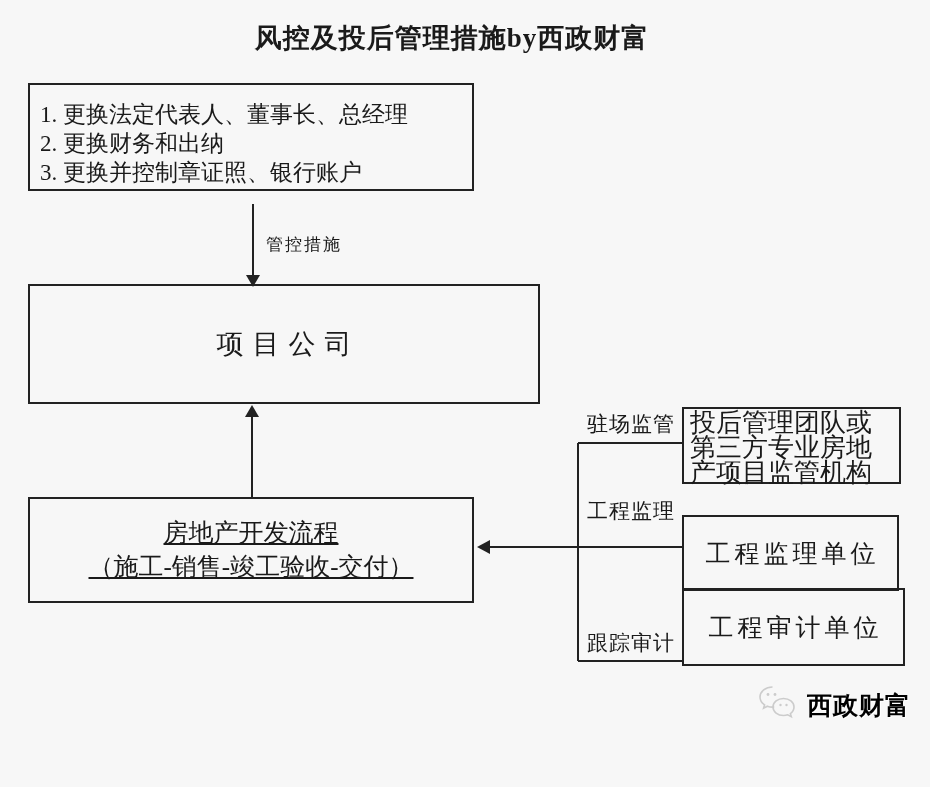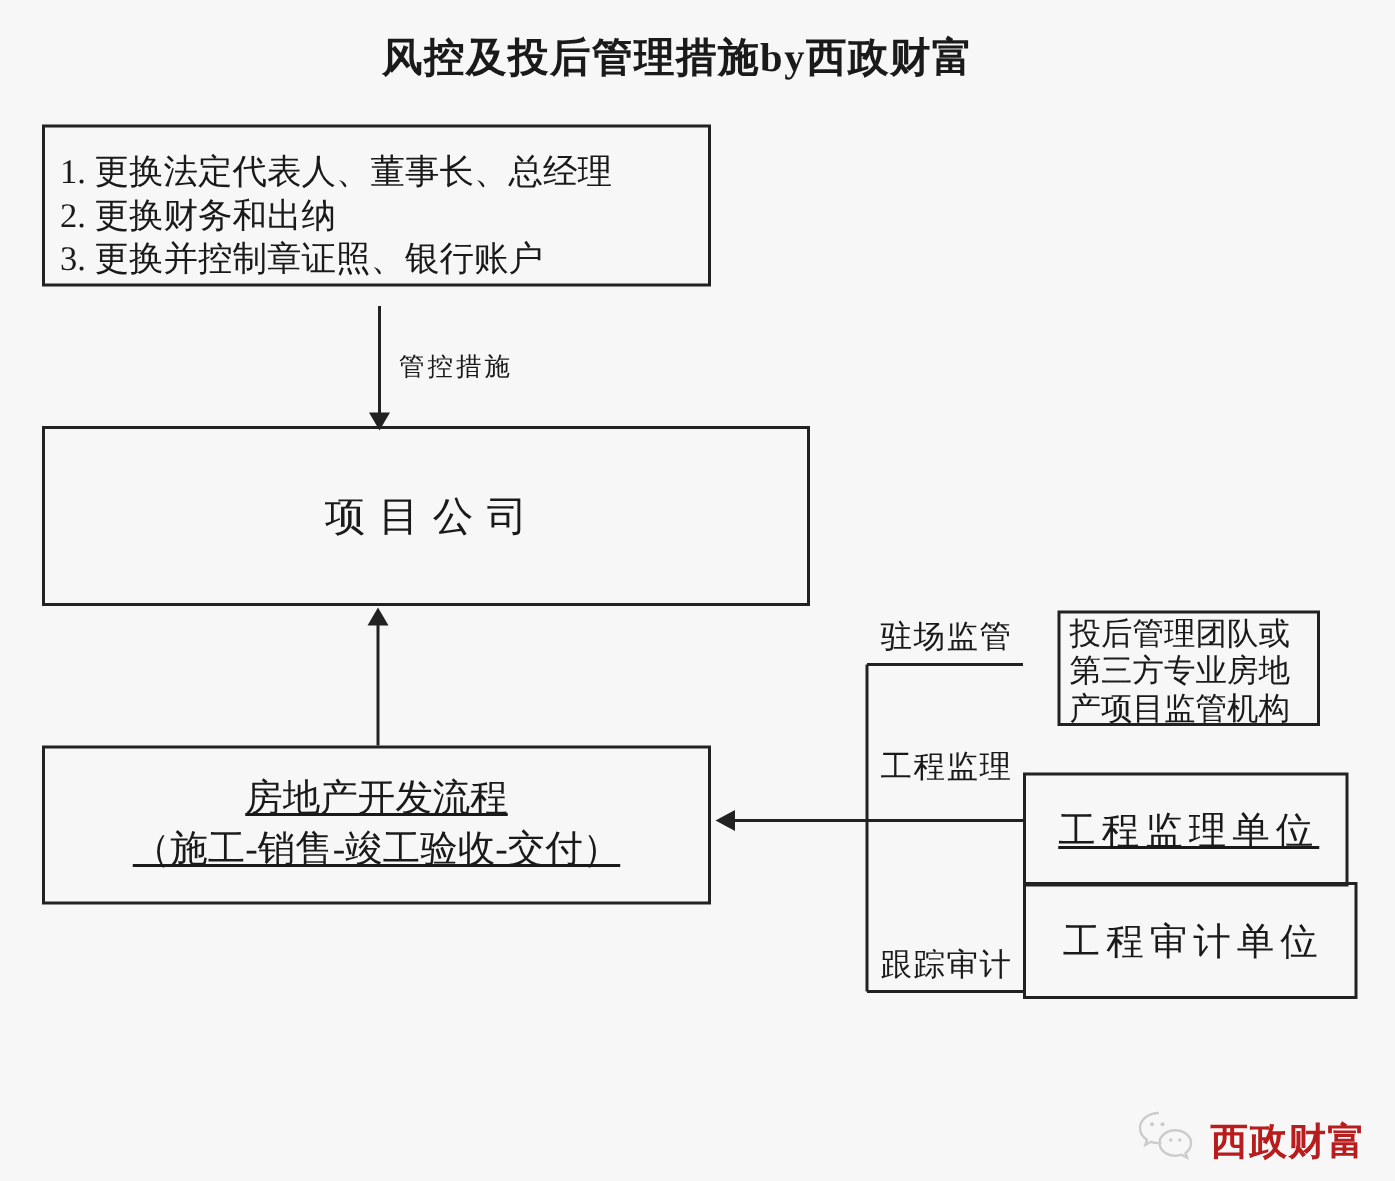--- a/index.html
+++ b/index.html
@@ -56,34 +56,32 @@
     left: 28px; top: 497px;
     width: 446px; height: 106px;
     display: flex; flex-direction: column;
     align-items: center; justify-content: center;
     font-size: 25px;
     line-height: 34px;
     text-decoration: underline;
   }
   .box-r1 {
     left: 682px; top: 407px;
-    width: 175px; height: 77px;
-    font-size: 21px;
+    width: 219px; height: 77px;
+    font-size: 26px;
     line-height: 25px;
     padding: 1px 11px 0 6px;
-    margin-left: 23px;
   }
   .box-r2 {
     left: 682px; top: 515px;
     width: 217px; height: 76px;
     display: flex; align-items: center; justify-content: center;
     font-size: 25px;
     letter-spacing: 4px;
     text-indent: 4px;
-    text-decoration: underline;
   }
   .box-r3 {
     left: 682px; top: 588px;
     width: 223px; height: 78px;
     display: flex; align-items: center; justify-content: center;
     font-size: 25px;
     letter-spacing: 4px;
     text-indent: 4px;
   }
   .arrow-label {
@@ -96,24 +94,24 @@
     position: absolute;
     left: 587px;
     font-size: 21px;
     letter-spacing: 1px;
   }
   .branch-label-1 { top: 410px; }
   .branch-label-2 { top: 497px; }
   .branch-label-3 { top: 629px; }
   .watermark {
     position: absolute;
-    left: 757px; top: 739px;
+    left: 757px; top: 684px;
     display: flex;
     align-items: center;
-    color: #b91c1c;
+    color: #000000;
   }
   .watermark-icon { margin-right: 8px; }
   .watermark-text {
     font-size: 25px;
     font-weight: bold;
     letter-spacing: 1px;
     text-shadow: 1px 1px 0 #ffffff;
   }
 </style>
 </head>

